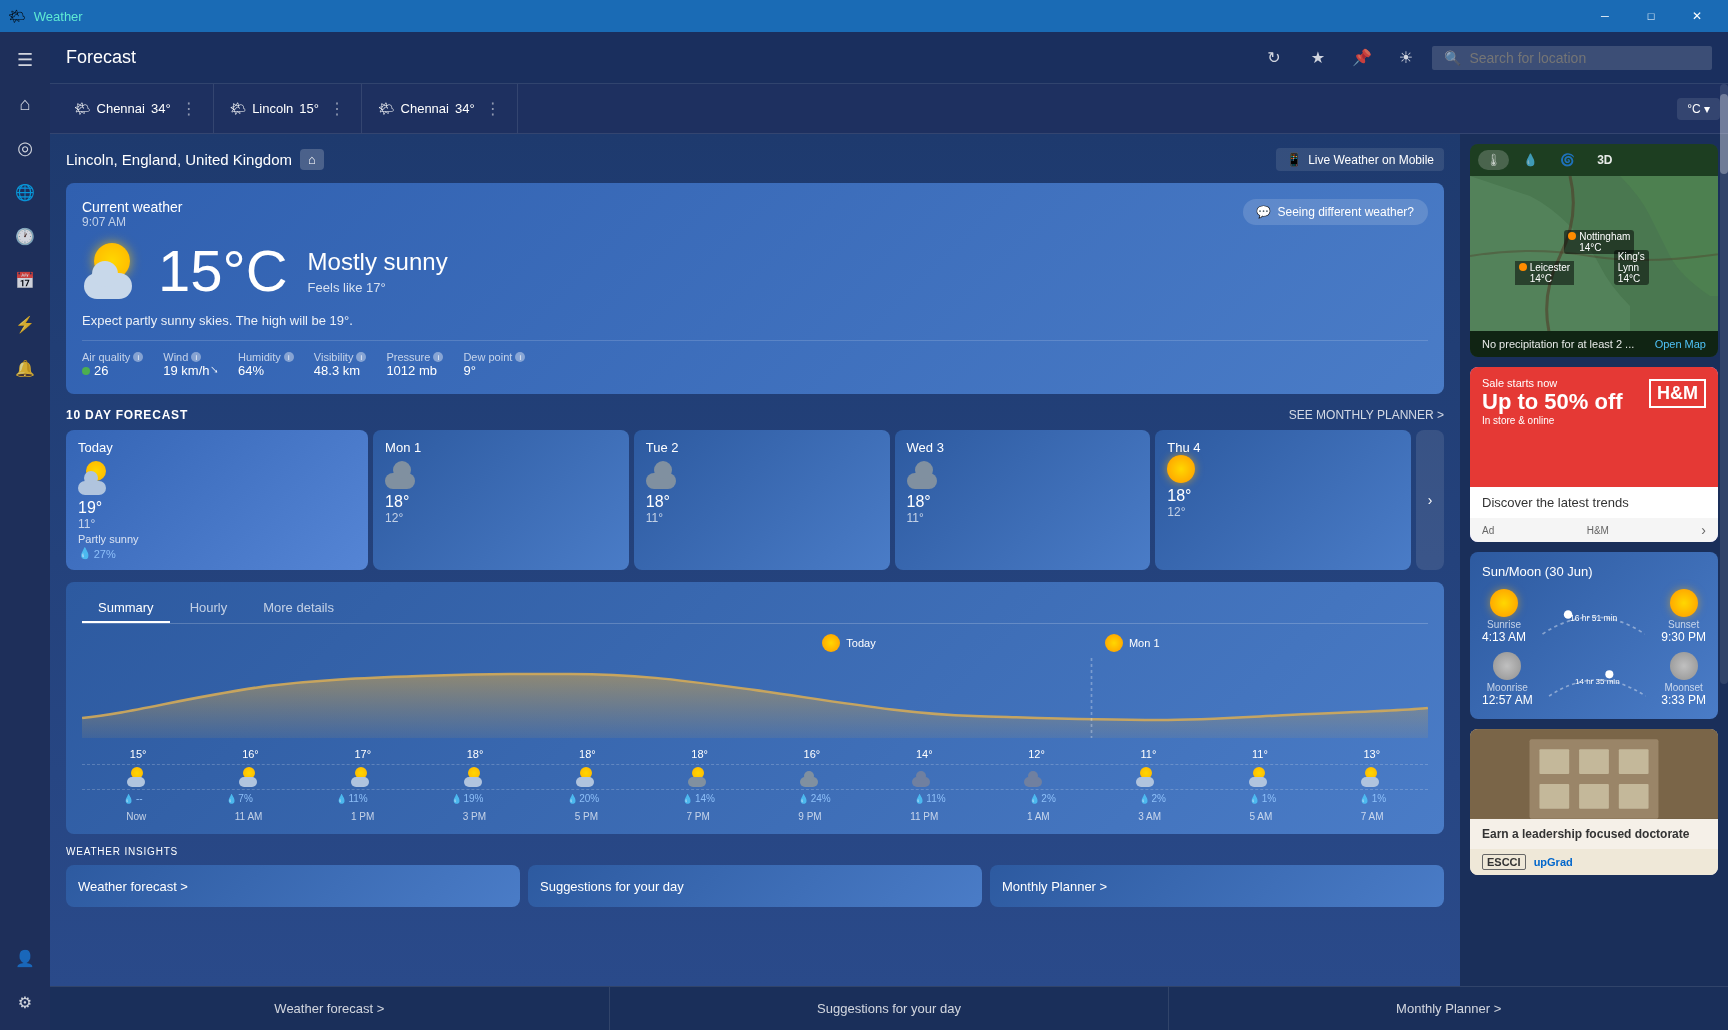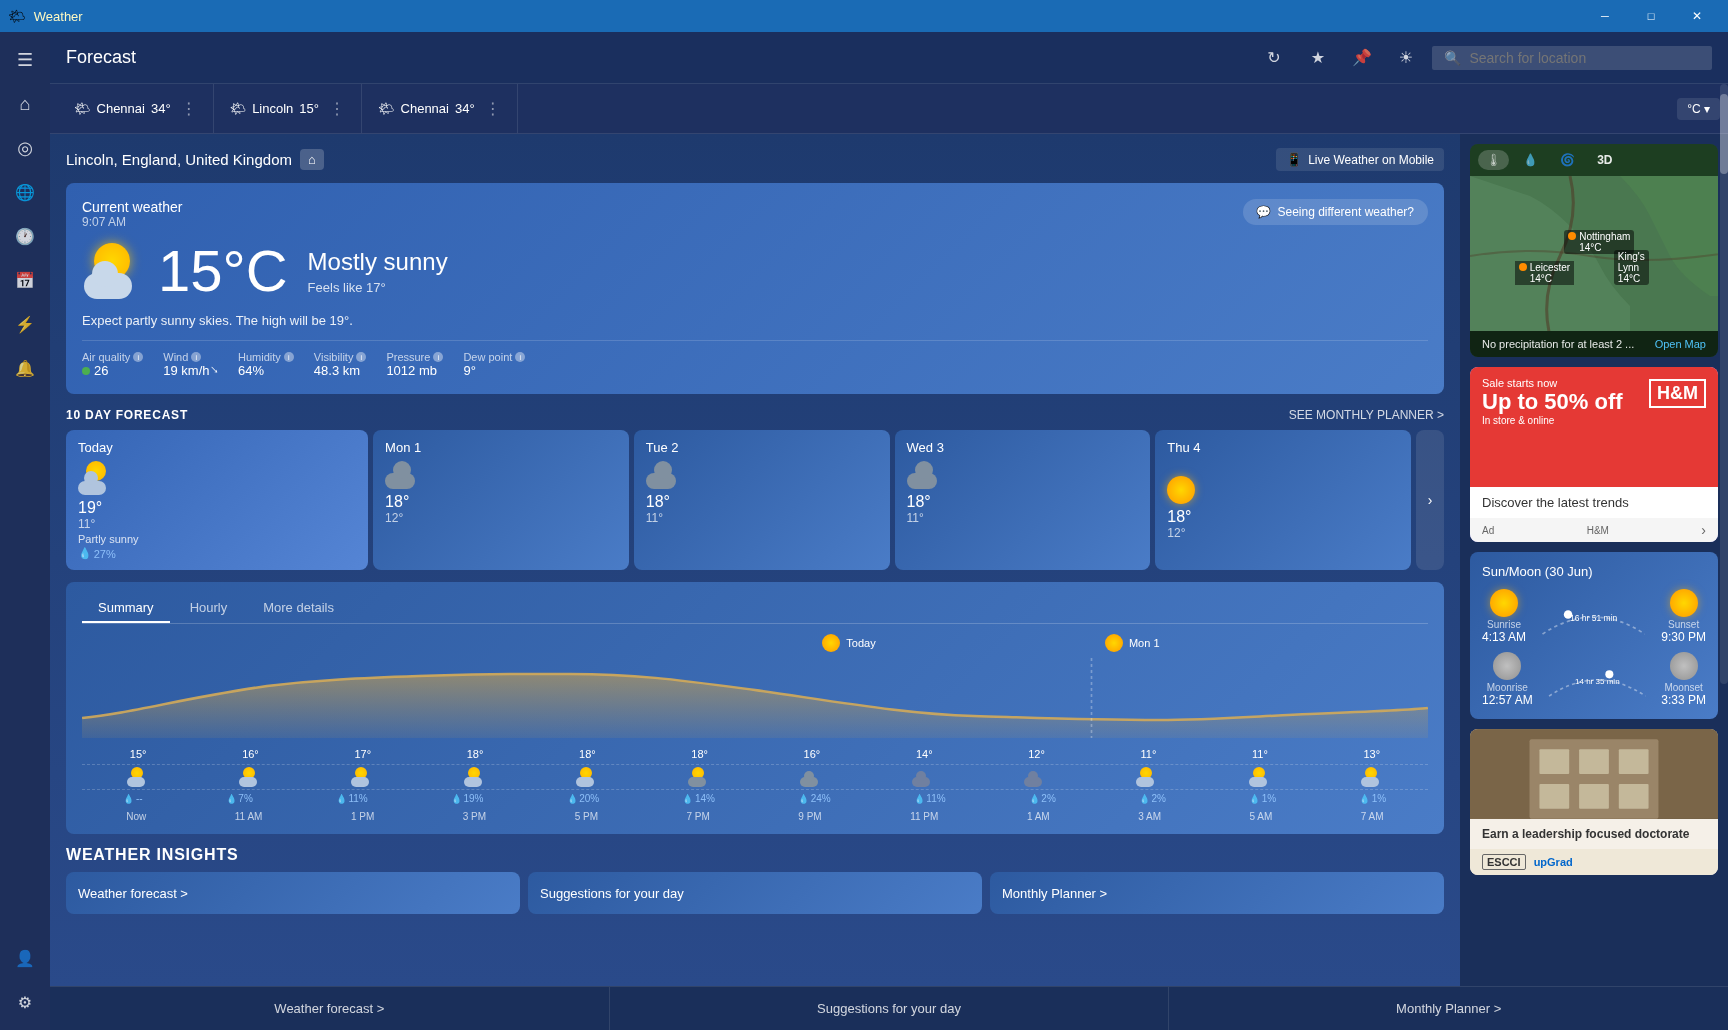--- a/index.html
+++ b/index.html
@@ -4,21 +4,21 @@
   <style>
     * { margin: 0; padding: 0; box-sizing: border-box; }
     body { width: 1728px; height: 1030px; font-family: 'Segoe UI', Arial, sans-serif; background: #1a1a2e; overflow: hidden; }
   </style>
 </head>
 <body>
 
 <div style="width:100%;height:32px;background:#1a6bb5;display:flex;align-items:center;padding:0 8px;justify-content:space-between;">
   <div style="display:flex;align-items:center;gap:8px;">
     <span style="font-size:14px;">🌤</span>
-    <span style="color:#fef9c3;font-size:13px;">Weather</span>
+    <span style="color:#5eead4;font-size:13px;">Weather</span>
   </div>
   <div style="display:flex;">
     <div style="width:46px;height:32px;display:flex;align-items:center;justify-content:center;color:white;font-size:11px;cursor:pointer;">─</div>
     <div style="width:46px;height:32px;display:flex;align-items:center;justify-content:center;color:white;font-size:11px;cursor:pointer;">□</div>
     <div style="width:46px;height:32px;display:flex;align-items:center;justify-content:center;color:white;font-size:12px;cursor:pointer;">✕</div>
   </div>
 </div>
 
 <div style="display:flex;height:998px;">
 
@@ -214,21 +214,21 @@
             <div style="color:white;font-size:13px;font-weight:500;margin-bottom:6px;">Wed 3</div>
             <div style="position:relative;width:36px;height:28px;margin-bottom:4px;">
               <div style="position:absolute;bottom:0;left:0;width:30px;height:16px;background:#8090a0;border-radius:8px;"></div>
               <div style="position:absolute;bottom:10px;left:8px;width:18px;height:18px;background:#8090a0;border-radius:50%;"></div>
             </div>
             <div style="color:white;font-size:16px;font-weight:400;"><span>18°</span></div>
             <div style="color:rgba(255,255,255,0.7);font-size:12px;"><span>11°</span></div>
           </div>
 
           <div style="background:linear-gradient(135deg,#2d5aa0,#4a7cc7);border-radius:8px;padding:10px 12px;flex:1;cursor:pointer;">
-            <div style="color:white;font-size:13px;font-weight:500;margin-bottom:21px;">Thu 4</div>
+            <div style="color:white;font-size:13px;font-weight:500;margin-bottom:0;">Thu 4</div>
             <div style="width:28px;height:28px;background:radial-gradient(circle,#ffd700,#ff9800);border-radius:50%;box-shadow:0 0 8px rgba(255,180,0,0.6);margin-bottom:4px;"></div>
             <div style="color:white;font-size:16px;font-weight:400;"><span>18°</span></div>
             <div style="color:rgba(255,255,255,0.7);font-size:12px;"><span>12°</span></div>
           </div>
 
           <div style="width:28px;background:rgba(255,255,255,0.1);border-radius:8px;display:flex;align-items:center;justify-content:center;cursor:pointer;color:white;font-size:14px;">›</div>
         </div>
 
         <div style="background:linear-gradient(135deg,#2d5aa0,#4a7cc7);border-radius:8px;padding:12px 16px;margin-bottom:12px;">
           <div style="display:flex;gap:4px;border-bottom:1px solid rgba(255,255,255,0.2);margin-bottom:10px;">
@@ -395,21 +395,21 @@
             <span style="color:rgba(255,255,255,0.7);font-size:10px;text-align:center;">9 PM</span>
             <span style="color:rgba(255,255,255,0.7);font-size:10px;text-align:center;">11 PM</span>
             <span style="color:rgba(255,255,255,0.7);font-size:10px;text-align:left;">1 AM</span>
             <span style="color:rgba(255,255,255,0.7);font-size:10px;text-align:center;">3 AM</span>
             <span style="color:rgba(255,255,255,0.7);font-size:10px;text-align:center;">5 AM</span>
             <span style="color:rgba(255,255,255,0.7);font-size:10px;text-align:center;">7 AM</span>
           </div>
         </div>
 
         <div>
-          <div style="color:white;font-size:16px;font-weight:700;letter-spacing:0.8px;margin-bottom:8px;">WEATHER INSIGHTS</div>
+          <div style="color:white;font-size:10px;font-weight:400;letter-spacing:0.8px;margin-bottom:8px;">WEATHER INSIGHTS</div>
           <div style="display:flex;gap:8px;">
             <div style="flex:1;background:linear-gradient(135deg,#2d5aa0,#4a7cc7);border-radius:8px;padding:12px;cursor:pointer;">
               <span style="color:white;font-size:13px;font-weight:500;">Weather forecast &gt;</span>
             </div>
             <div style="flex:1;background:linear-gradient(135deg,#2d5aa0,#4a7cc7);border-radius:8px;padding:12px;cursor:pointer;">
               <span style="color:white;font-size:13px;font-weight:500;">Suggestions for your day</span>
             </div>
             <div style="flex:1;background:linear-gradient(135deg,#2d5aa0,#4a7cc7);border-radius:8px;padding:12px;cursor:pointer;">
               <span style="color:white;font-size:13px;font-weight:500;">Monthly Planner &gt;</span>
             </div>

